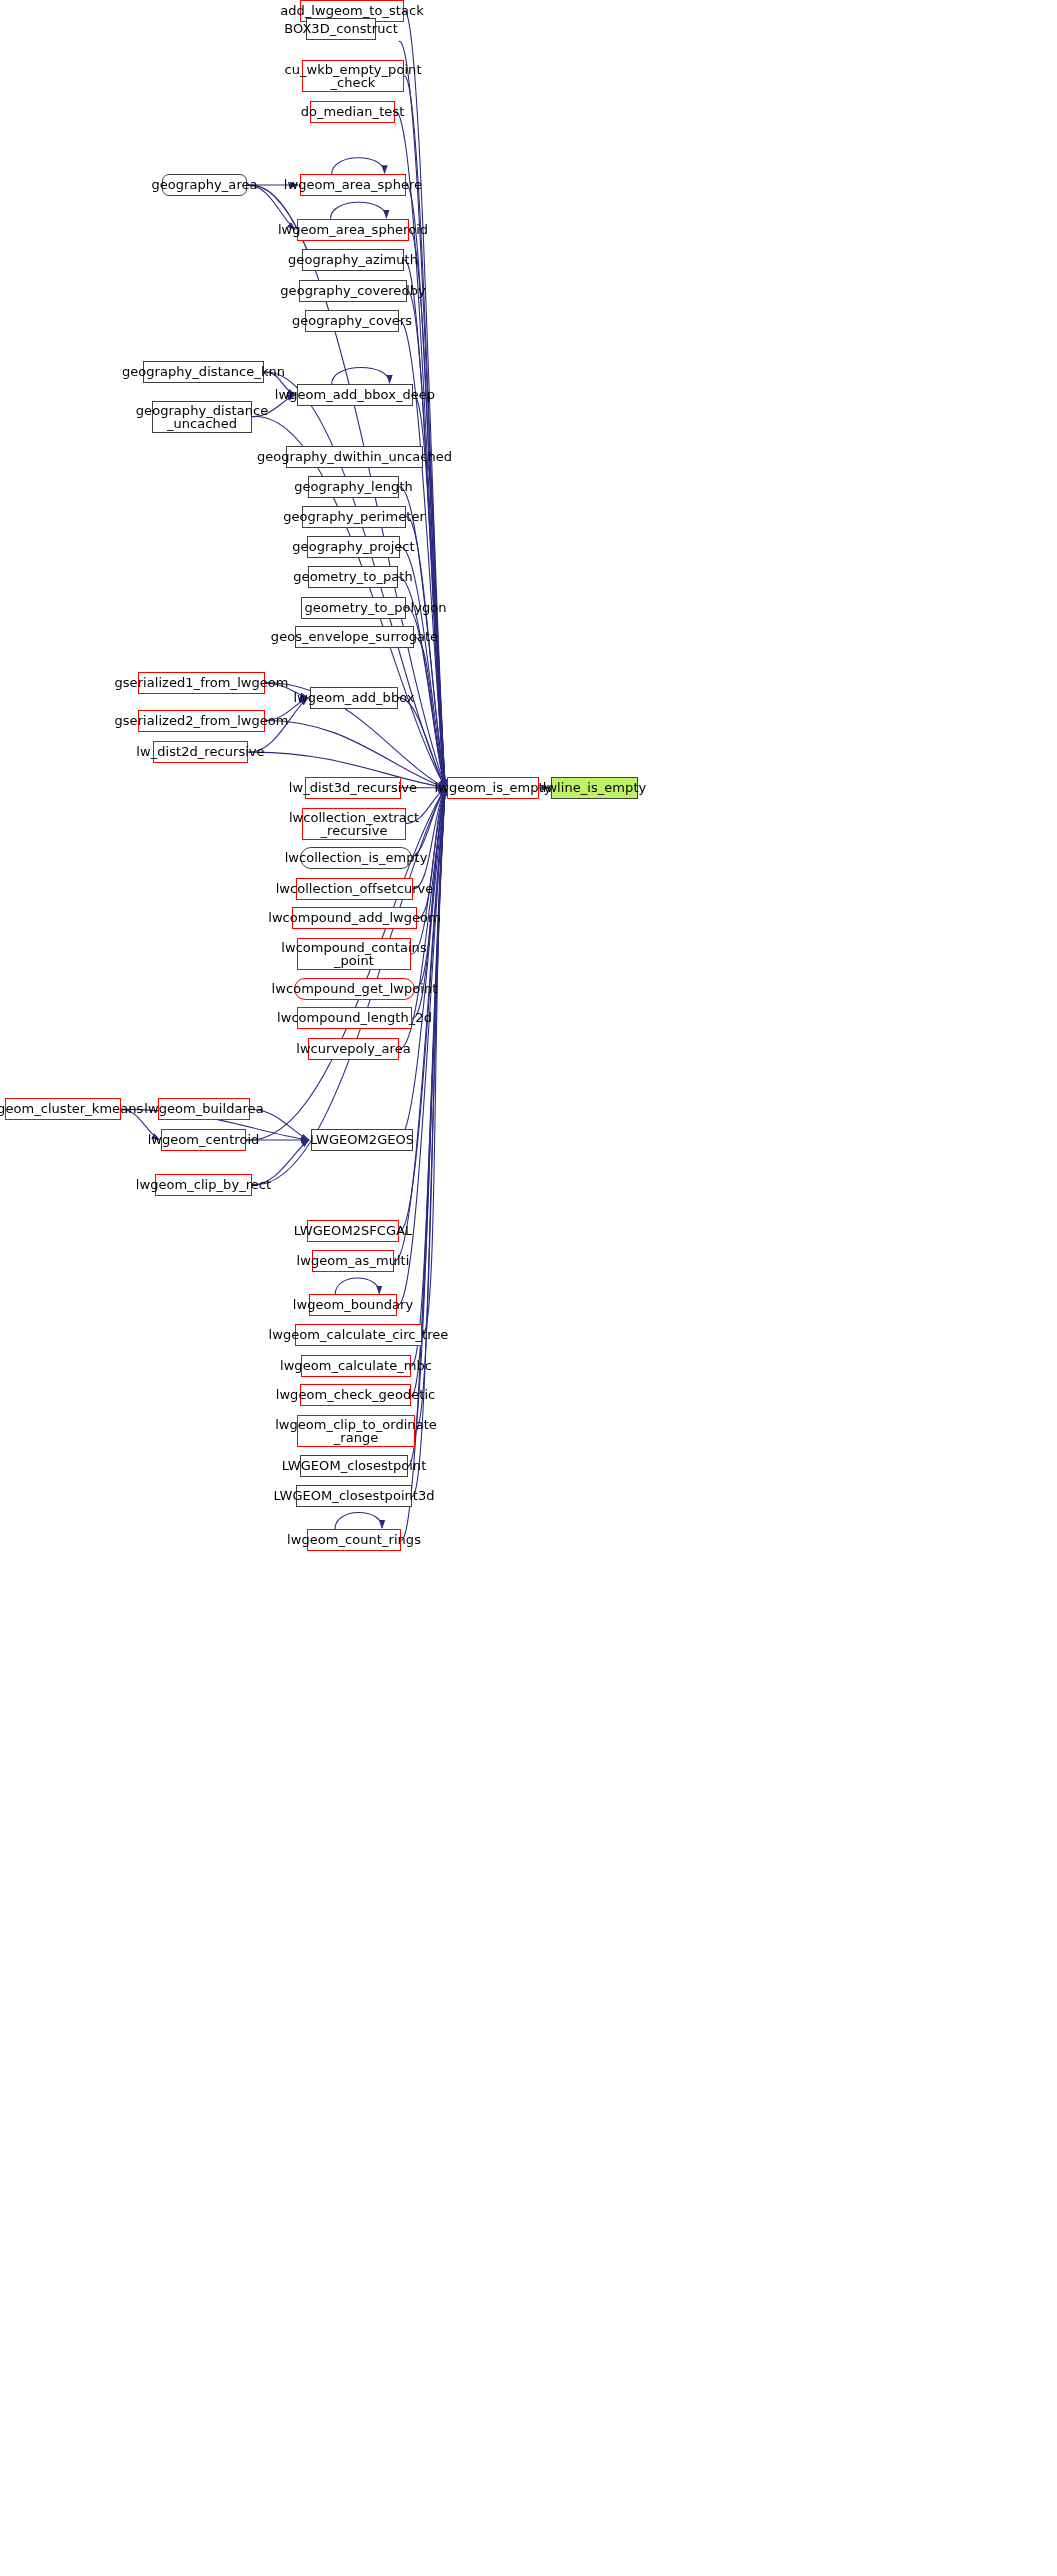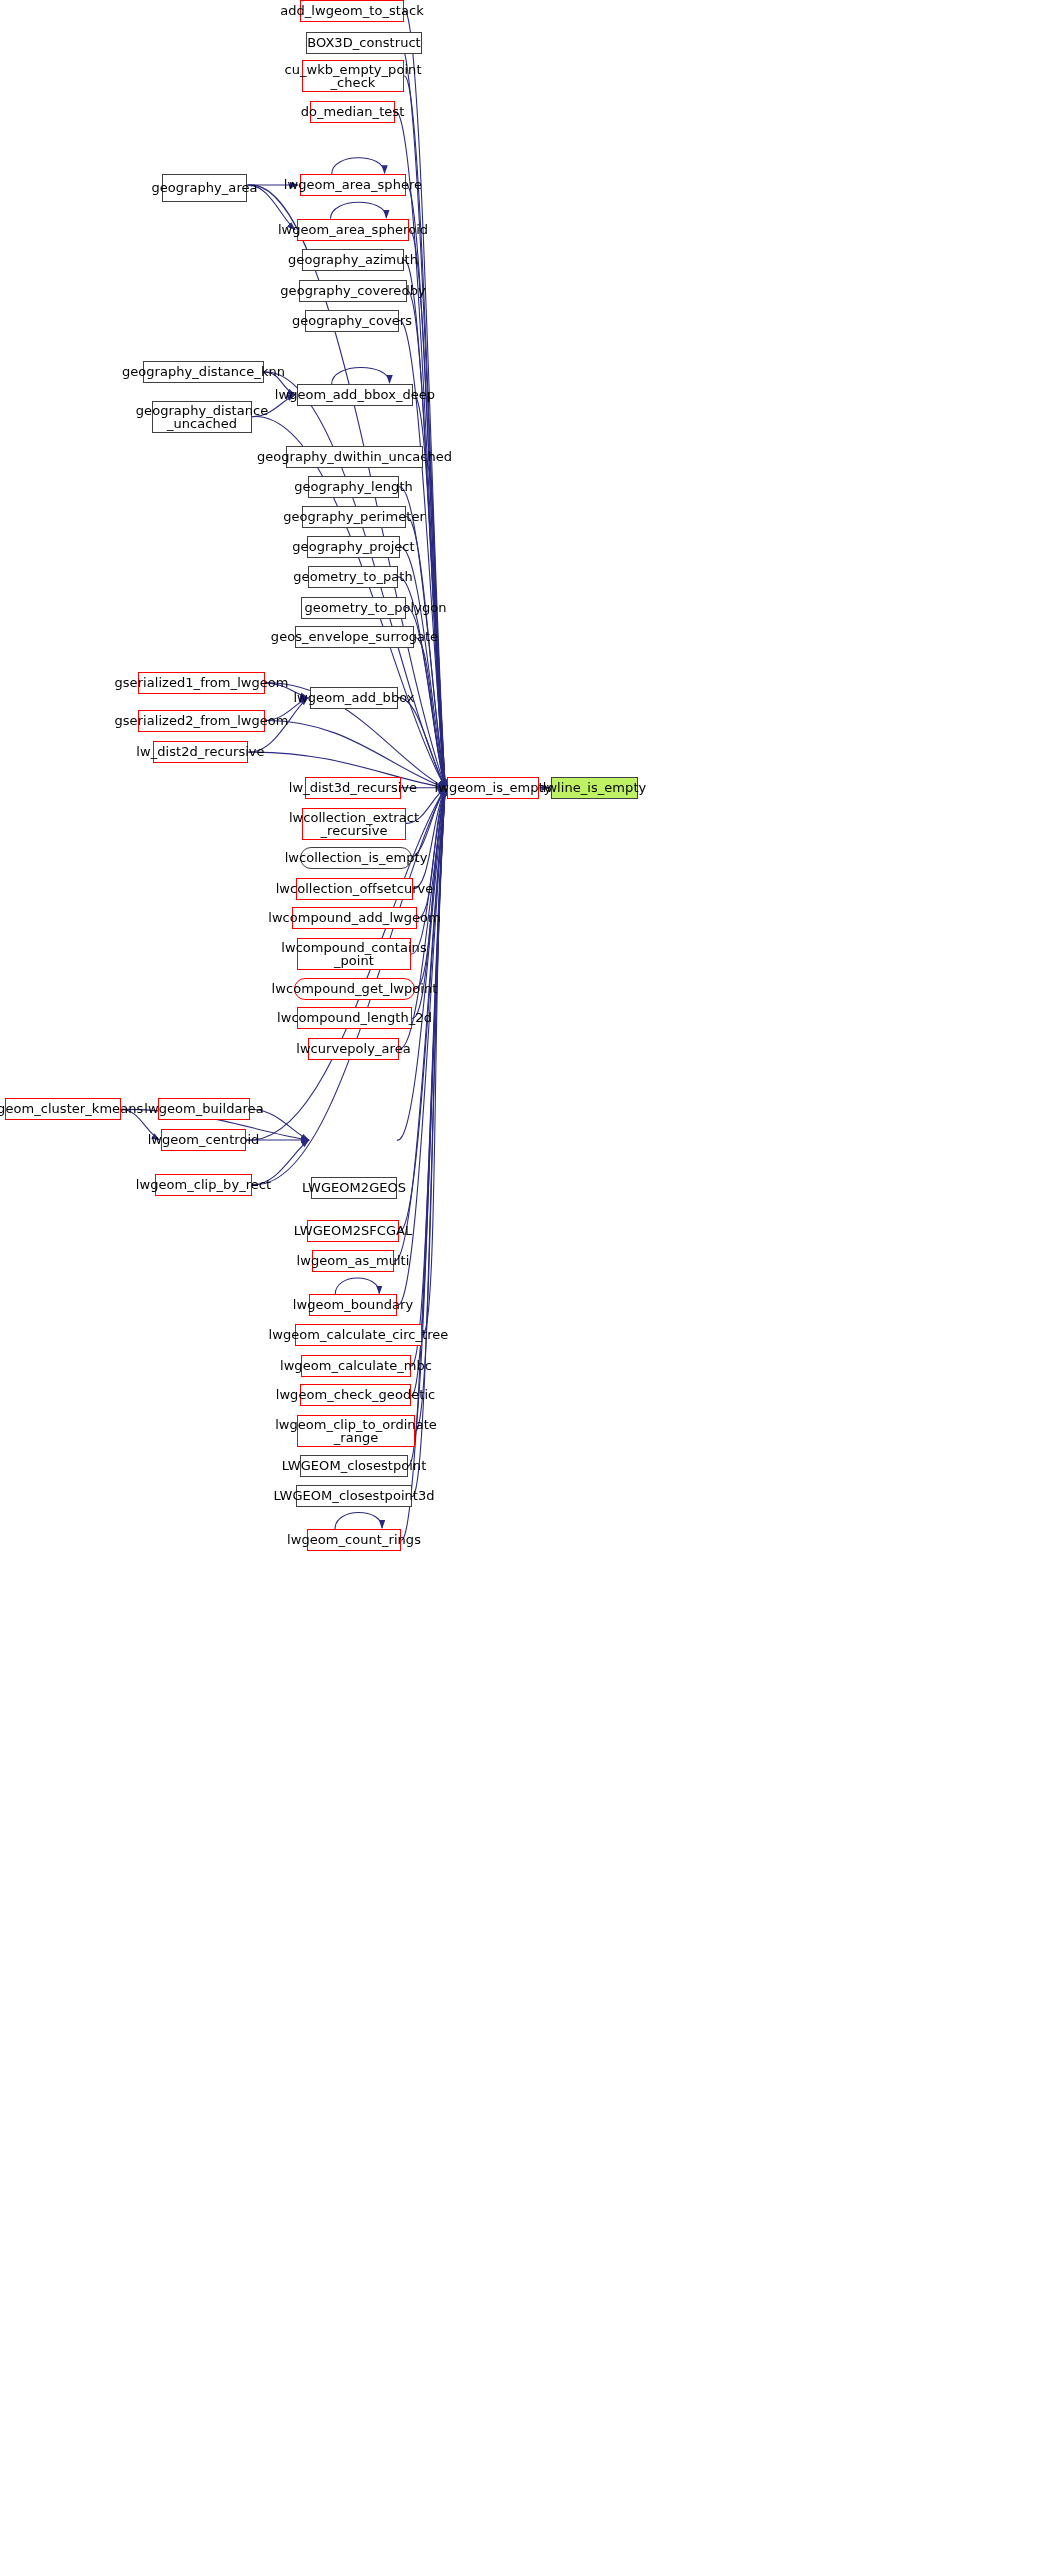--- a/index.html
+++ b/index.html
@@ -95,25 +95,25 @@
         <path fill="none" stroke="#2a2a80" stroke-width="1.1" marker-end="url(#arrow)" d="M415,1410 C433,1421.052 436,967.9200000000001 450,796"></path>
         <path fill="none" stroke="#2a2a80" stroke-width="1.1" marker-end="url(#arrow)" d="M419,1446 C437,1457.7 436,978 450,796"></path>
         <path fill="none" stroke="#2a2a80" stroke-width="1.1" marker-end="url(#arrow)" d="M412,1481 C430,1493 436,987.8 450,796"></path>
         <path fill="none" stroke="#2a2a80" stroke-width="1.1" marker-end="url(#arrow)" d="M416,1512 C434,1524 436,996.48 450,796"></path>
         <path fill="none" stroke="#2a2a80" stroke-width="1.1" marker-end="url(#arrow)" d="M338.5,1545 C338.5,1523 386,1523 386,1544"></path>
         <path fill="none" stroke="#2a2a80" stroke-width="1.1" marker-end="url(#arrow)" d="M405,1556 C425.25,1568 436,1008.8 450,796"></path>
       </g>
   </svg>
   <div id="node-layer">
       <div class="node red" style="left: 300px; top: 0px; width: 104px; height: 22px;">add_lwgeom_to_stack</div>
-      <div class="node" style="left: 306px; top: 32px; width: 116px; height: 22px;">BOX3D_construct</div>
+      <div class="node" style="left: 306px; top: 18px; width: 70px; height: 22px;">BOX3D_construct</div>
       <div class="node red" style="left: 302px; top: 60px; width: 102px; height: 32px;">cu_wkb_empty_point
 _check</div>
       <div class="node red" style="left: 310px; top: 101px; width: 85px; height: 22px;">do_median_test</div>
-      <div class="node" style="left: 162px; top: 174px; width: 85px; height: 28px;">geography_area</div>
+      <div class="node" style="left: 162px; top: 174px; width: 85px; height: 22px; border-radius: 7px;">geography_area</div>
       <div class="node red" style="left: 300px; top: 174px; width: 106px; height: 22px;">lwgeom_area_sphere</div>
       <div class="node red" style="left: 297px; top: 219px; width: 112px; height: 22px;">lwgeom_area_spheroid</div>
       <div class="node" style="left: 302px; top: 249px; width: 102px; height: 22px;">geography_azimuth</div>
       <div class="node" style="left: 299px; top: 280px; width: 108px; height: 22px;">geography_coveredby</div>
       <div class="node" style="left: 305px; top: 310px; width: 94px; height: 22px;">geography_covers</div>
       <div class="node" style="left: 143px; top: 361px; width: 121px; height: 22px;">geography_distance_knn</div>
       <div class="node" style="left: 297px; top: 384px; width: 116px; height: 22px;">lwgeom_add_bbox_deep</div>
       <div class="node" style="left: 152px; top: 401px; width: 100px; height: 32px;">geography_distance
 _uncached</div>
       <div class="node" style="left: 286px; top: 446px; width: 137px; height: 22px;">geography_dwithin_uncached</div>
@@ -136,21 +136,21 @@
       <div class="node red" style="left: 296px; top: 878px; width: 117px; height: 22px;">lwcollection_offsetcurve</div>
       <div class="node red" style="left: 292px; top: 907px; width: 125px; height: 22px;">lwcompound_add_lwgeom</div>
       <div class="node red" style="left: 297px; top: 938px; width: 114px; height: 32px;">lwcompound_contains
 _point</div>
       <div class="node red" style="left: 294px; top: 978px; width: 121px; height: 22px; border-radius: 11px;">lwcompound_get_lwpoint</div>
       <div class="node red" style="left: 297px; top: 1007px; width: 115px; height: 22px;">lwcompound_length_2d</div>
       <div class="node red" style="left: 308px; top: 1038px; width: 91px; height: 22px;">lwcurvepoly_area</div>
       <div class="node red" style="left: 5px; top: 1098px; width: 116px; height: 22px;">lwgeom_cluster_kmeans</div>
       <div class="node red" style="left: 158px; top: 1098px; width: 92px; height: 22px;">lwgeom_buildarea</div>
       <div class="node red" style="left: 161px; top: 1129px; width: 85px; height: 22px;">lwgeom_centroid</div>
-      <div class="node" style="left: 311px; top: 1129px; width: 86px; height: 22px; margin-top: 48px;">LWGEOM2GEOS</div>
+      <div class="node" style="left: 311px; top: 1129px; width: 102px; height: 22px;">LWGEOM2GEOS</div>
       <div class="node red" style="left: 155px; top: 1174px; width: 97px; height: 22px;">lwgeom_clip_by_rect</div>
       <div class="node red" style="left: 307px; top: 1220px; width: 92px; height: 22px;">LWGEOM2SFCGAL</div>
       <div class="node red" style="left: 312px; top: 1250px; width: 82px; height: 22px;">lwgeom_as_multi</div>
       <div class="node red" style="left: 309px; top: 1294px; width: 88px; height: 22px;">lwgeom_boundary</div>
       <div class="node red" style="left: 295px; top: 1324px; width: 127px; height: 22px;">lwgeom_calculate_circ_tree</div>
       <div class="node red" style="left: 301px; top: 1355px; width: 110px; height: 22px;">lwgeom_calculate_mbc</div>
       <div class="node red" style="left: 300px; top: 1384px; width: 111px; height: 22px;">lwgeom_check_geodetic</div>
       <div class="node red" style="left: 297px; top: 1415px; width: 118px; height: 32px;">lwgeom_clip_to_ordinate
 _range</div>
       <div class="node" style="left: 300px; top: 1455px; width: 108px; height: 22px;">LWGEOM_closestpoint</div>

